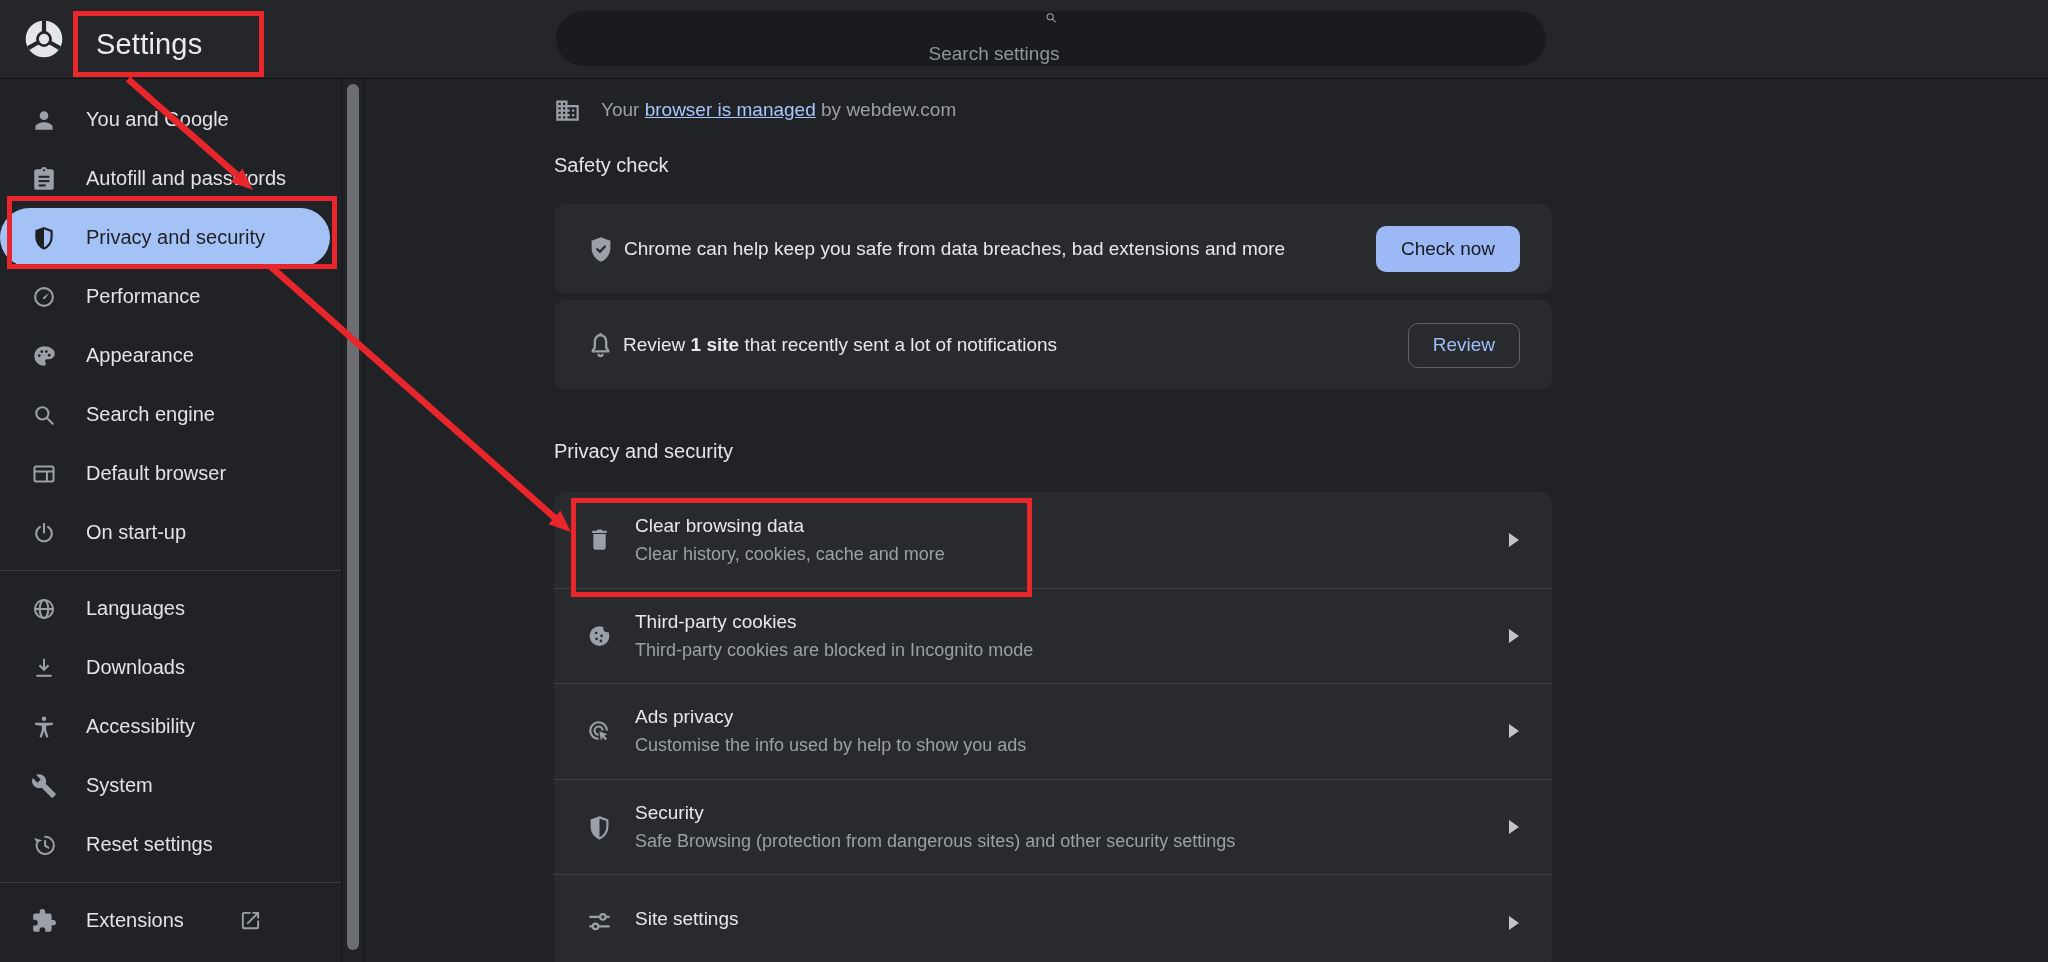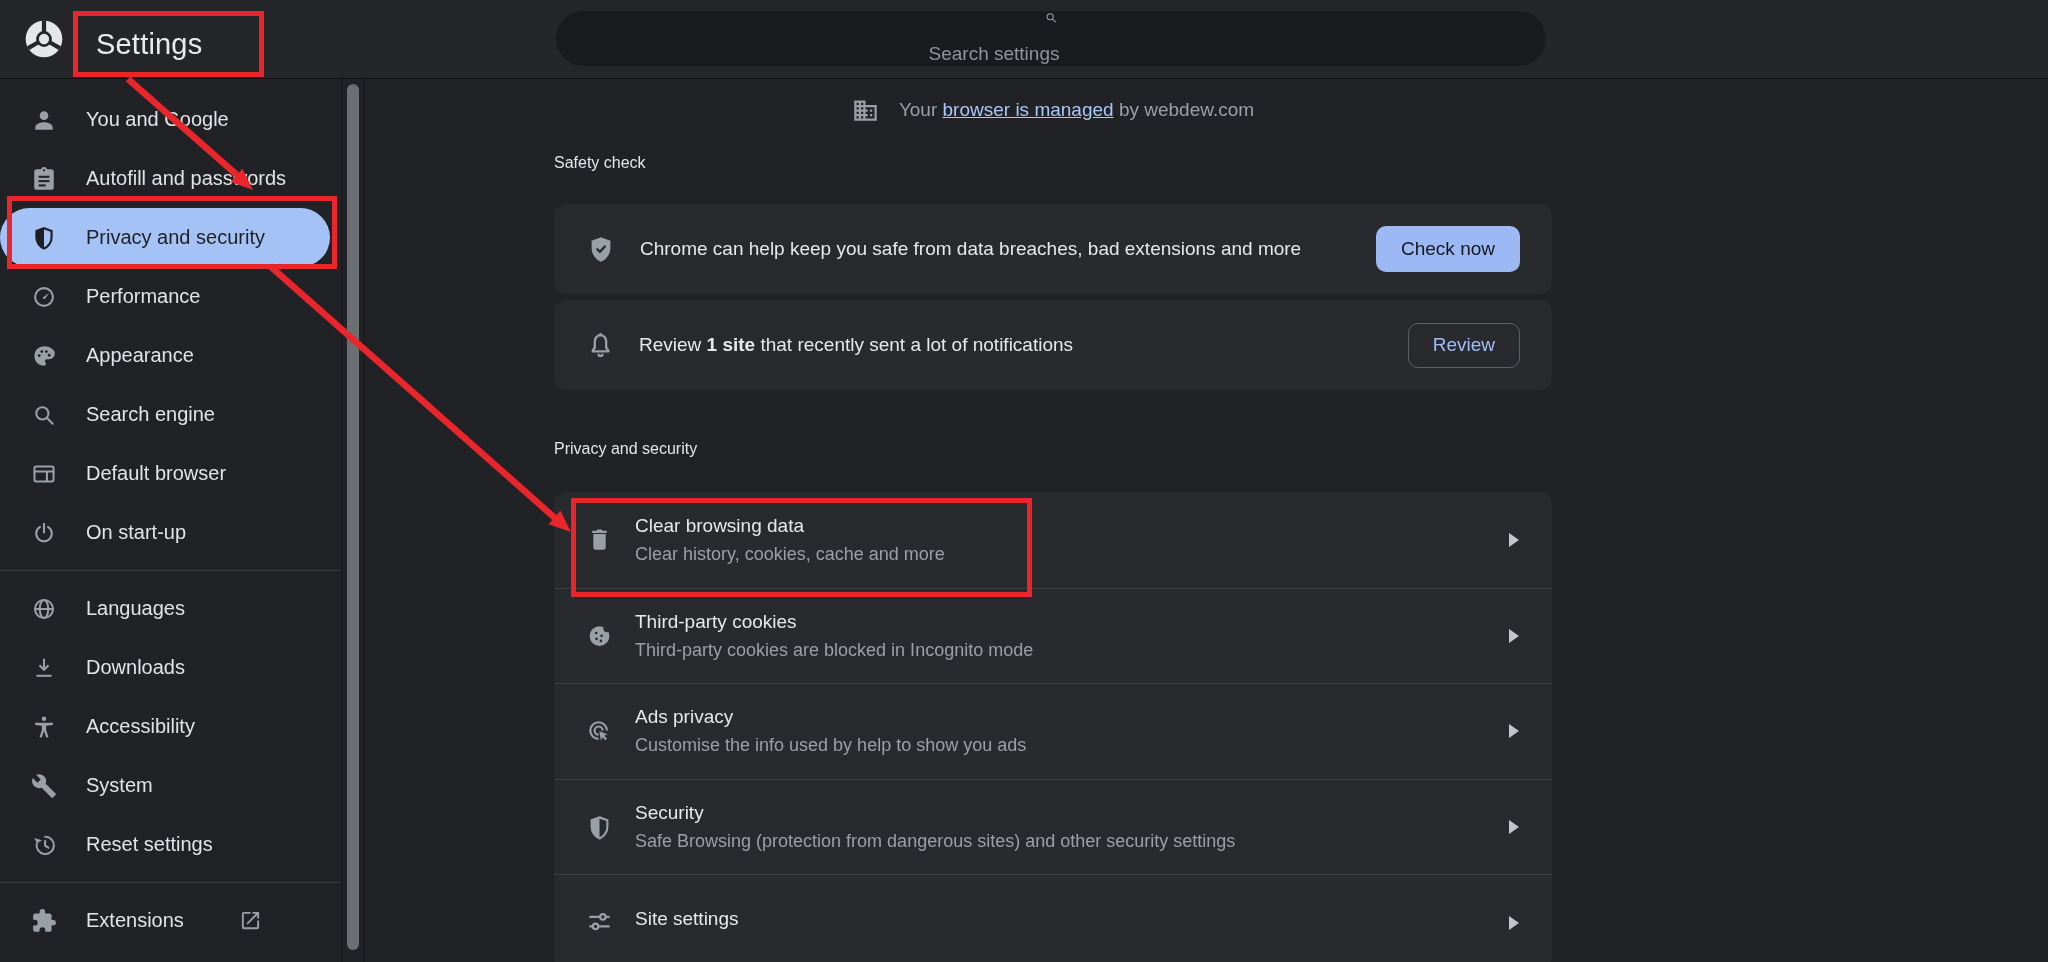--- a/index.html
+++ b/index.html
@@ -61,32 +61,32 @@
   }
   .thumb{
     position:absolute;left:4px;top:6px;width:12px;height:866px;
     border-radius:7px;background:#6b6e73;
   }
 
   
   .content{position:absolute;left:365px;top:78px;width:1683px;height:884px;background:#202226;}
   .managed{
     position:absolute;left:554px;top:92px;width:998px;height:36px;
-    display:flex;align-items:center;justify-content:center;gap:20px;
+    display:flex;align-items:center;justify-content:flex-start;gap:20px;
   }
   .managed .txt{font-size:19px;color:#9aa0a6;white-space:nowrap;}
   .managed a{color:#a8c7fa;text-decoration:underline;cursor:pointer;}
   .section-h{
-    position:absolute;left:554px;font-size:16px;color:#e3e5e9;font-weight:400;
+    position:absolute;left:554px;font-size:20px;color:#e3e5e9;font-weight:400;
   }
   .card{
     position:absolute;left:554px;width:998px;background:#292a2e;border-radius:12px;
     box-sizing:border-box;
   }
-  .flexrow{display:flex;align-items:center;gap:24px;padding:0 32px;box-sizing:border-box;}
+  .flexrow{display:flex;align-items:center;gap:8px;padding:0 32px;box-sizing:border-box;}
   .card-text{flex:1;font-size:19px;color:#e6e8eb;white-space:nowrap;}
   .btn-fill{
     height:46px;padding:11px 25px;border-radius:10px;border:none;cursor:pointer;
     background:#9cb9f6;color:#17191d;font-size:19px;font-weight:500;
     font-family:"Liberation Sans",sans-serif;
   }
   .btn-line{
     height:45px;padding:0 24px;border-radius:10px;cursor:pointer;
     background:transparent;border:1px solid #5d6166;color:#9fbdf8;
     font-size:19px;font-weight:500;font-family:"Liberation Sans",sans-serif;

